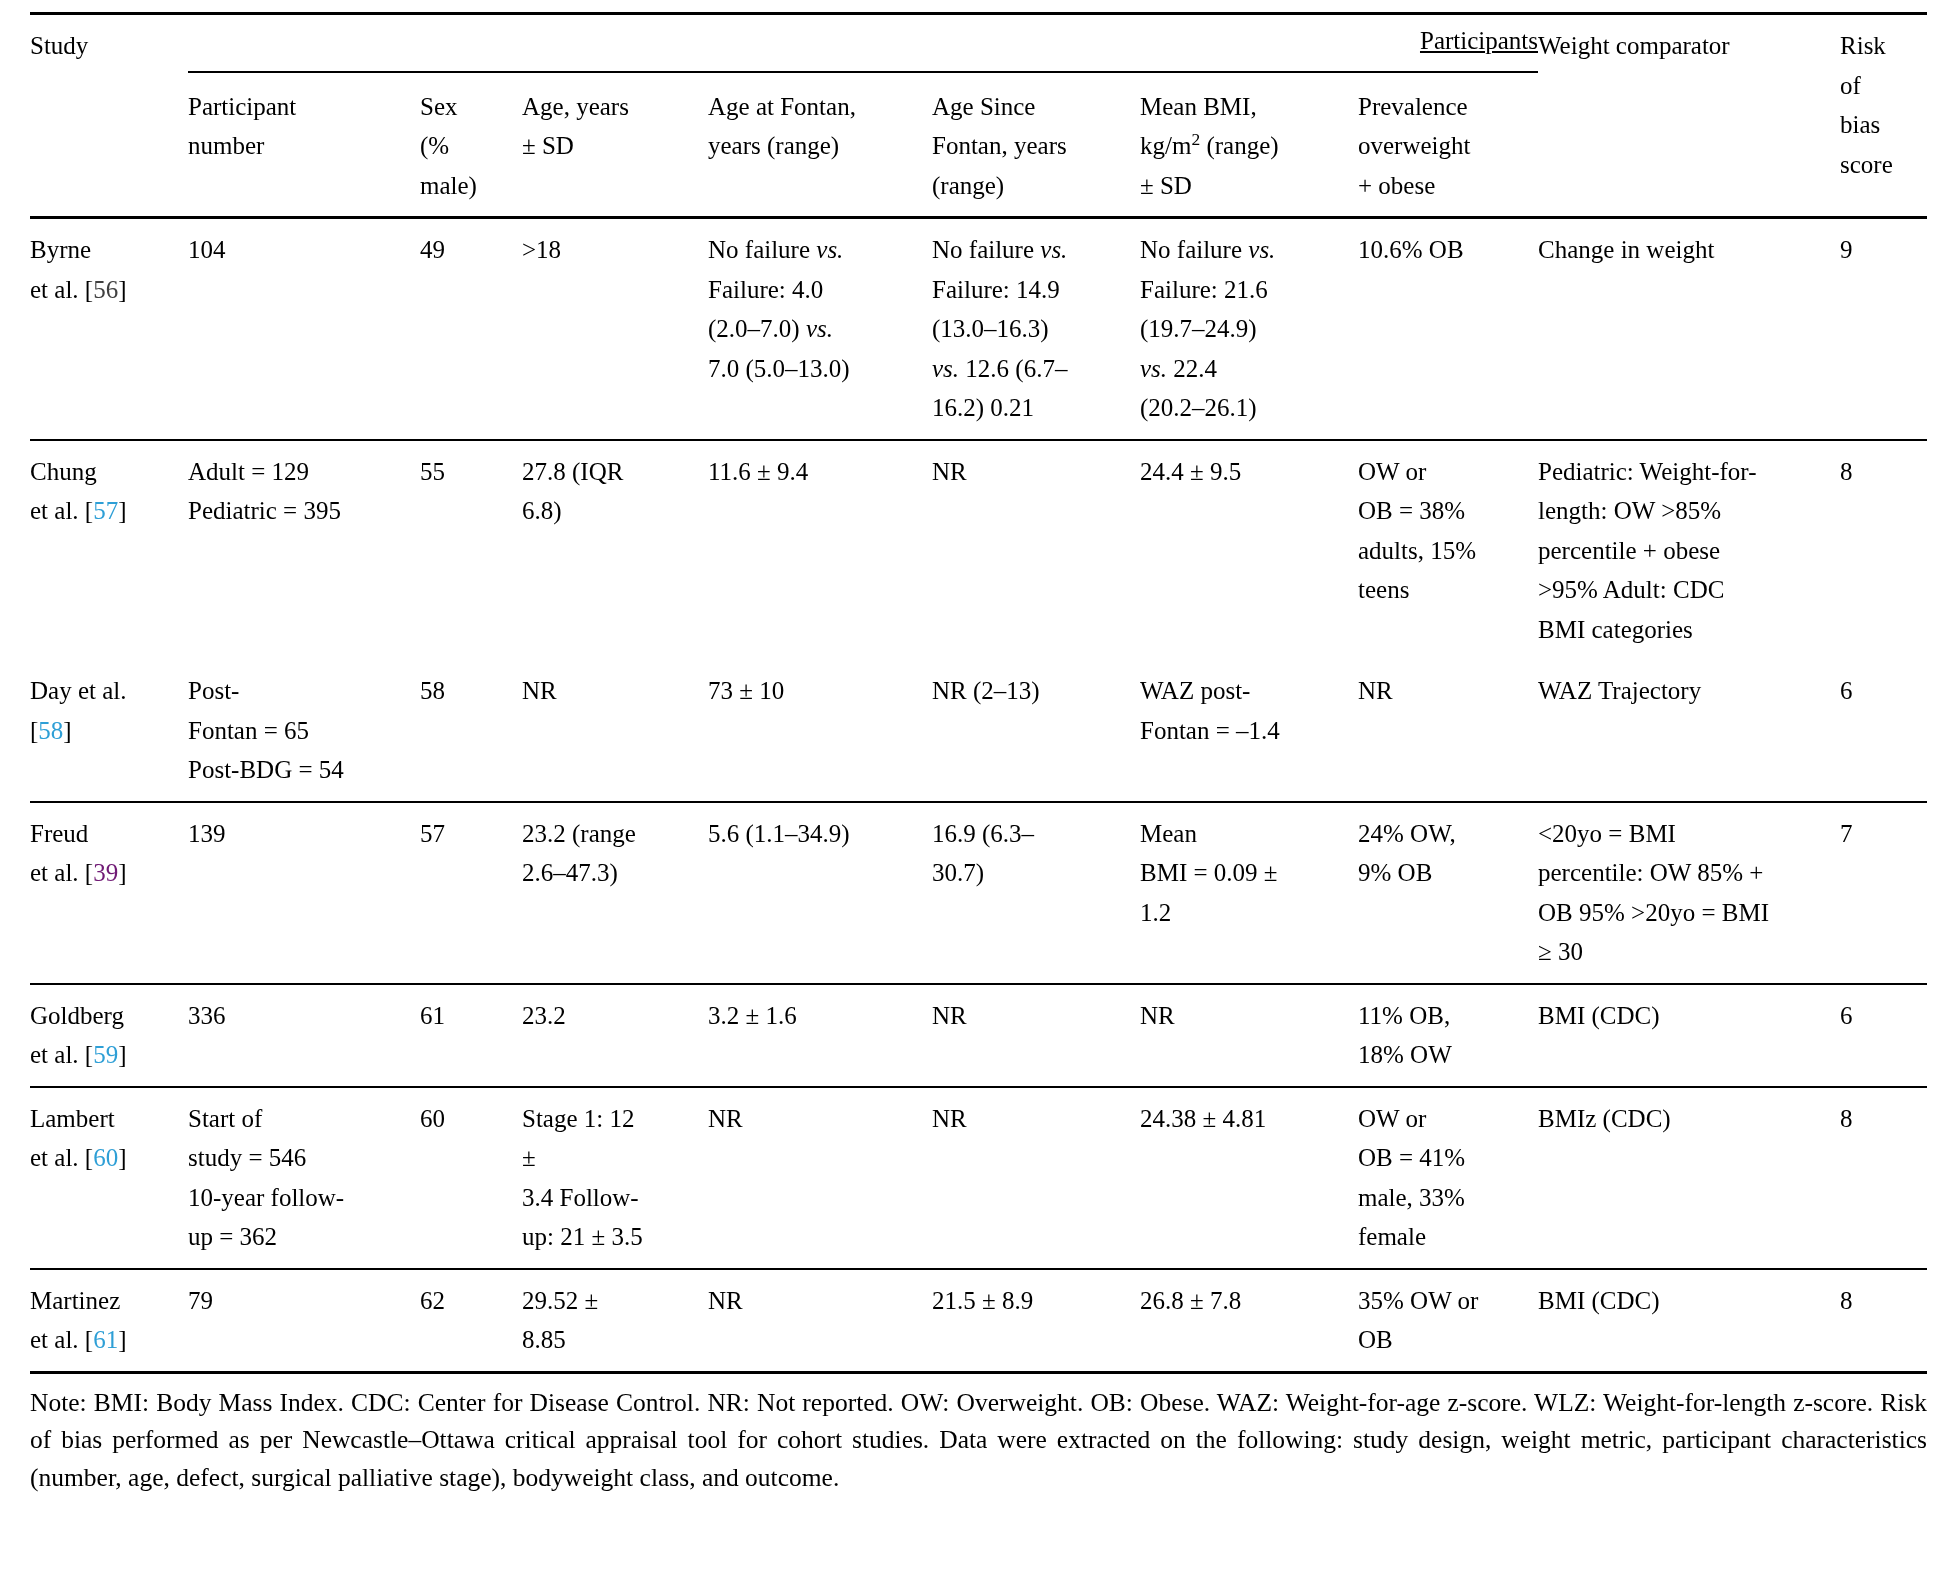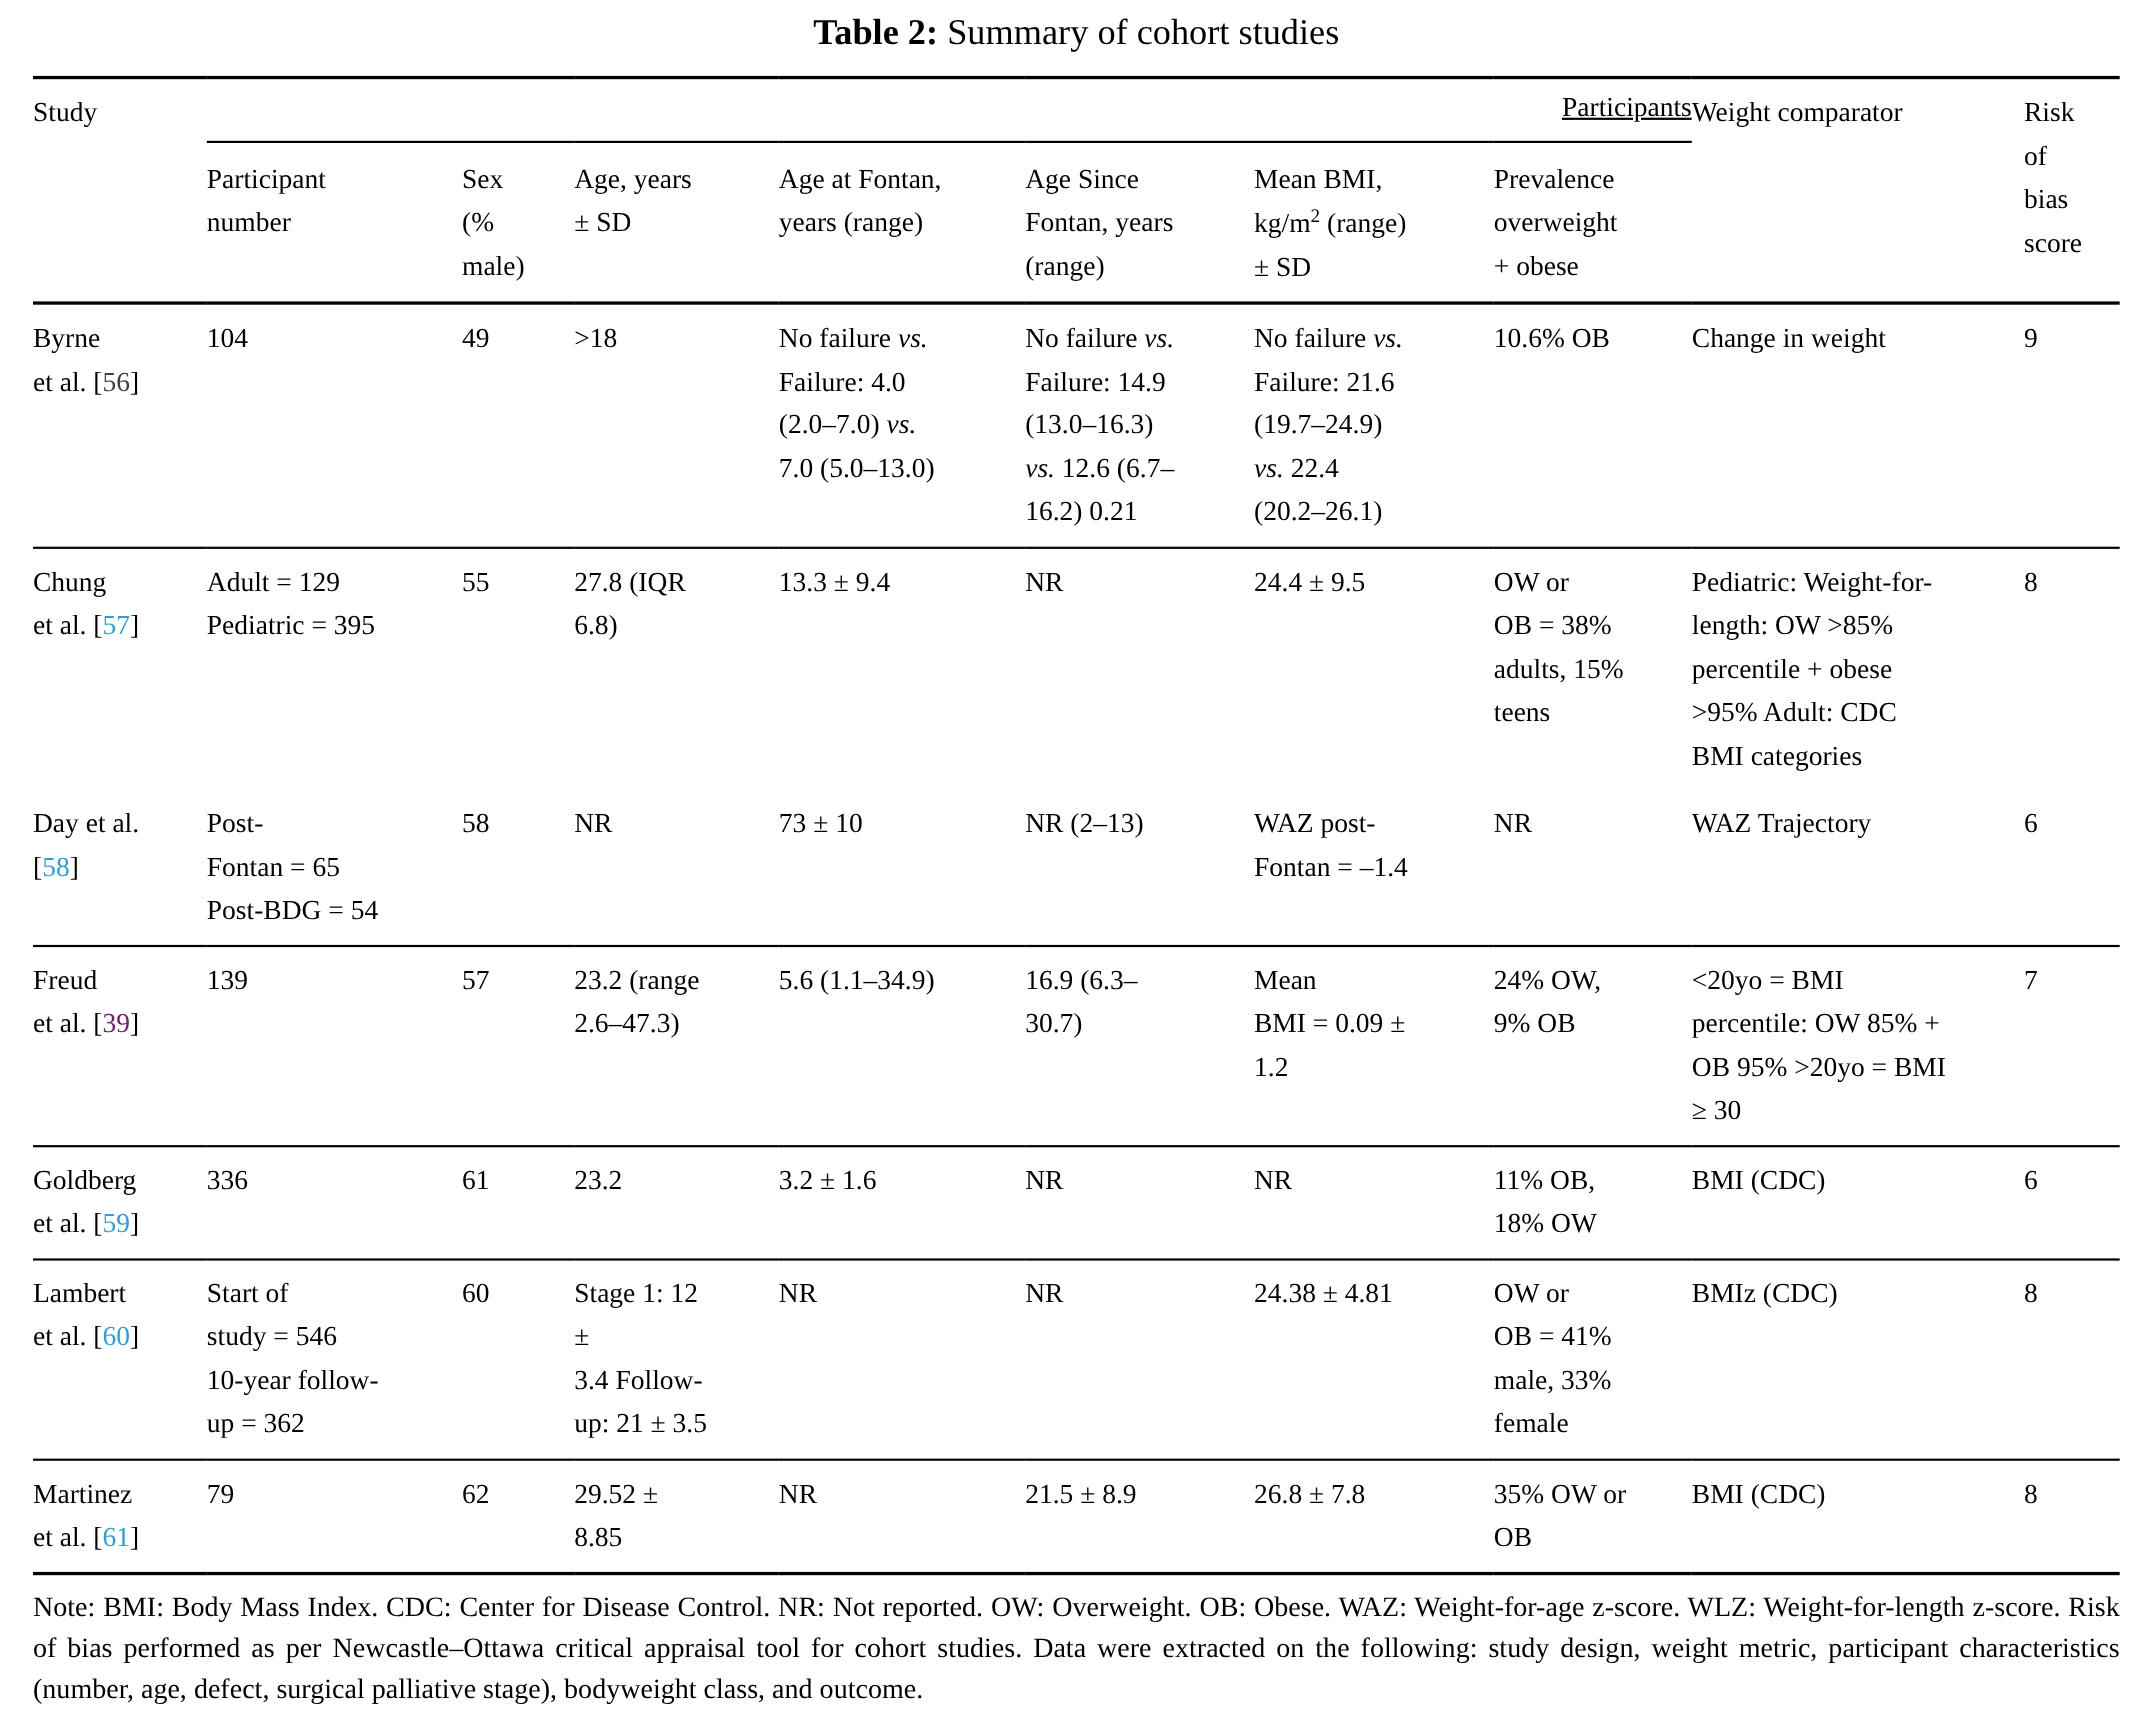--- a/index.html
+++ b/index.html
@@ -19,21 +19,20 @@
   td sup, th sup { font-size:0.7em; }
   .cite { color:#2E9FD6; }
   i { font-style:italic; }
   .footnote { font-size:25.5px; line-height:1.47; text-align:justify; margin-top:10px; }
 </style>
 </head>
 <body>
 
 <div class="page">
 
-  <p class="title"><span class="tlabel">Table 2:</span><span> Summary of cohort studies</span></p>
 
   <table class="cohort">
     <colgroup>
       <col style="width:158px">
         <col style="width:232px">
         <col style="width:102px">
       <col style="width:186px">
         <col style="width:224px">
         <col style="width:208px">
       <col style="width:218px">
@@ -98,21 +97,21 @@
           <td>9</td>
         </tr>
         <tr>
           <td><span>Chung
 et al. [</span><span class="cite" style="color:#2E9FD6">57</span><span>]</span></td>
           <td>Adult = 129
 Pediatric = 395</td>
           <td>55</td>
           <td>27.8 (IQR
 6.8)</td>
-          <td>13.3 ± 9.4</td>
+          <td>11.6 ± 9.4</td>
           <td>NR</td>
           <td>24.4 ± 9.5</td>
           <td>OW or
 OB = 38%
 adults, 15%
 teens</td>
           <td>Pediatric: Weight-for-
 length: OW &gt;85%
 percentile + obese
 &gt;95% Adult: CDC

